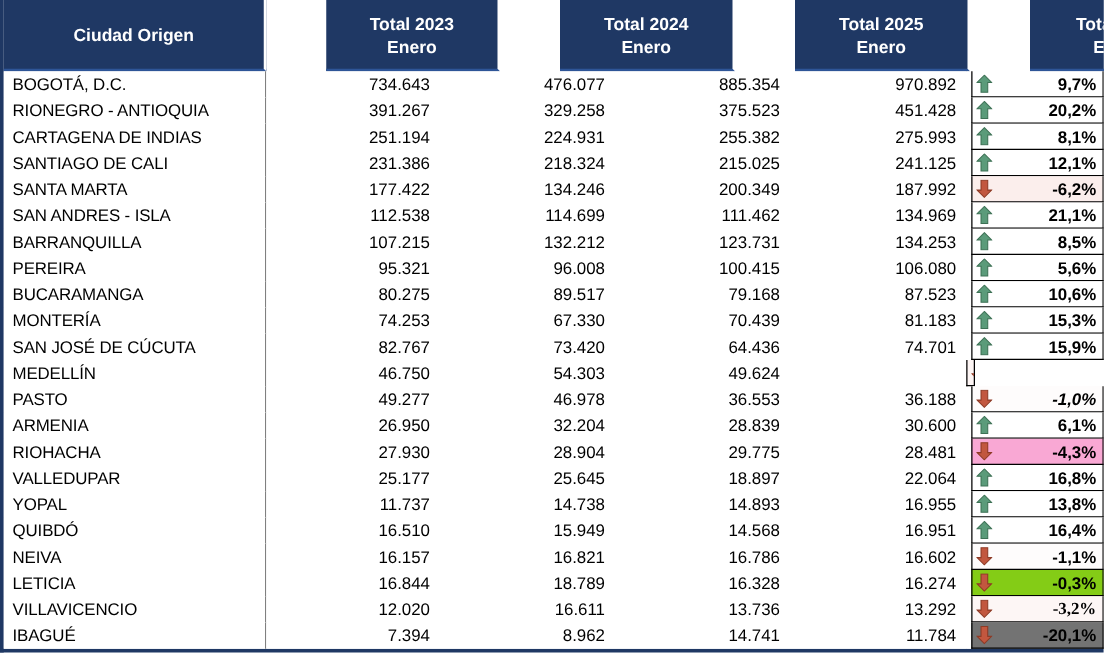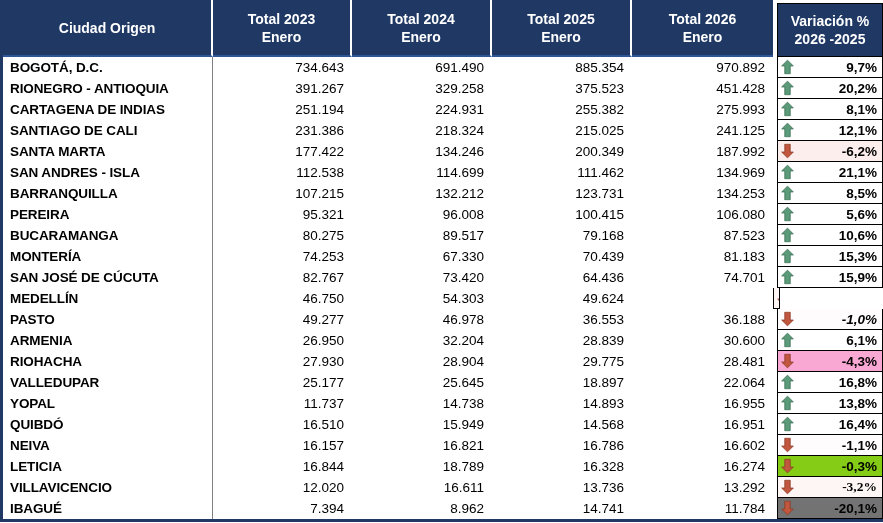--- a/index.html
+++ b/index.html
@@ -12,21 +12,21 @@
     width:880px;
     border-left:3px solid #1F3864;
     border-bottom:3px solid #1F3864;
     box-sizing:content-box;
   }
   .grid-row {
     display:grid;
     grid-template-columns:210px 139px 140px 140px 141px 4px 106px;
   }
   
-  .header-row { height:57px; }
+  .header-row { height:57px;gap:48px; }
   .hcell {
     background:#1F3864;
     color:#fff;
     font-weight:bold;
     font-size:14px;
     line-height:18px;
     display:flex; flex-direction:column;
     align-items:center; justify-content:center;
     text-align:center;
     box-sizing:border-box;
@@ -43,21 +43,21 @@
   
   .row { height:21px; }
   .cell {
     display:flex; align-items:center;
     font-size:13.5px; color:#000;
     box-sizing:border-box;
     background:#fff;
     white-space:nowrap; overflow:hidden;
   }
   .cell.city {
-    font-weight:bold;
+    font-weight:normal;
     padding-left:7px;
     border-right:1px solid #808080;
     letter-spacing:-0.1px;
   }
   .cell.num { justify-content:flex-end; padding-right:8px; }
   .cell.spacer { background:#fff; }
   .cell.variation {
     position:relative;
     justify-content:flex-end;
     padding-right:5px;
@@ -101,21 +101,21 @@
     <div class="hspacer"></div>
     <div class="hcell variation-h">
       <span>Variación %</span>
       <span>2026 -2025</span>
     </div>
   </div>
   <div id="table-body">
       <div class="grid-row row">
     <div class="cell city">BOGOTÁ, D.C.</div>
     <div class="cell num">734.643</div>
-    <div class="cell num">691.490</div>
+    <div class="cell num">476.077</div>
     <div class="cell num">885.354</div>
     <div class="cell num">970.892</div>
     <div class="cell spacer"></div>
     <div class="cell variation">
       <span class="arrow">
             <svg viewBox="0 0 12 14" xmlns="http://www.w3.org/2000/svg">
               <path d="M6 0.6 L11.4 6 L8.5 6 L8.5 13.4 L3.5 13.4 L3.5 6 L0.6 6 Z" fill="#5B9B7A" stroke="#3E7256" stroke-width="0.8"></path>
             </svg>
           </span>
       <span>9,7%</span>

